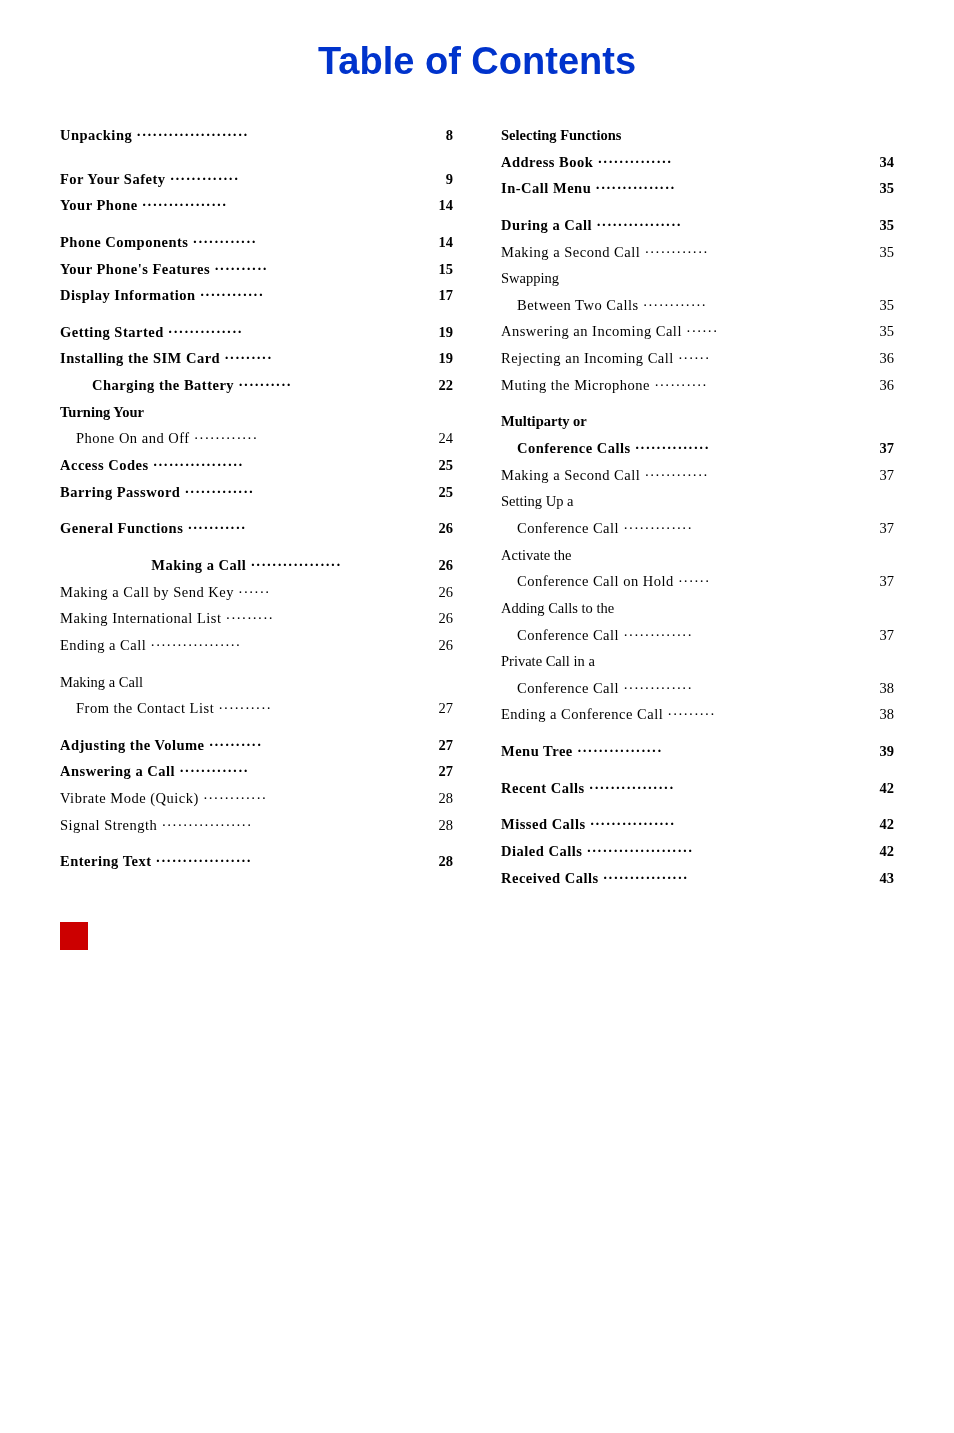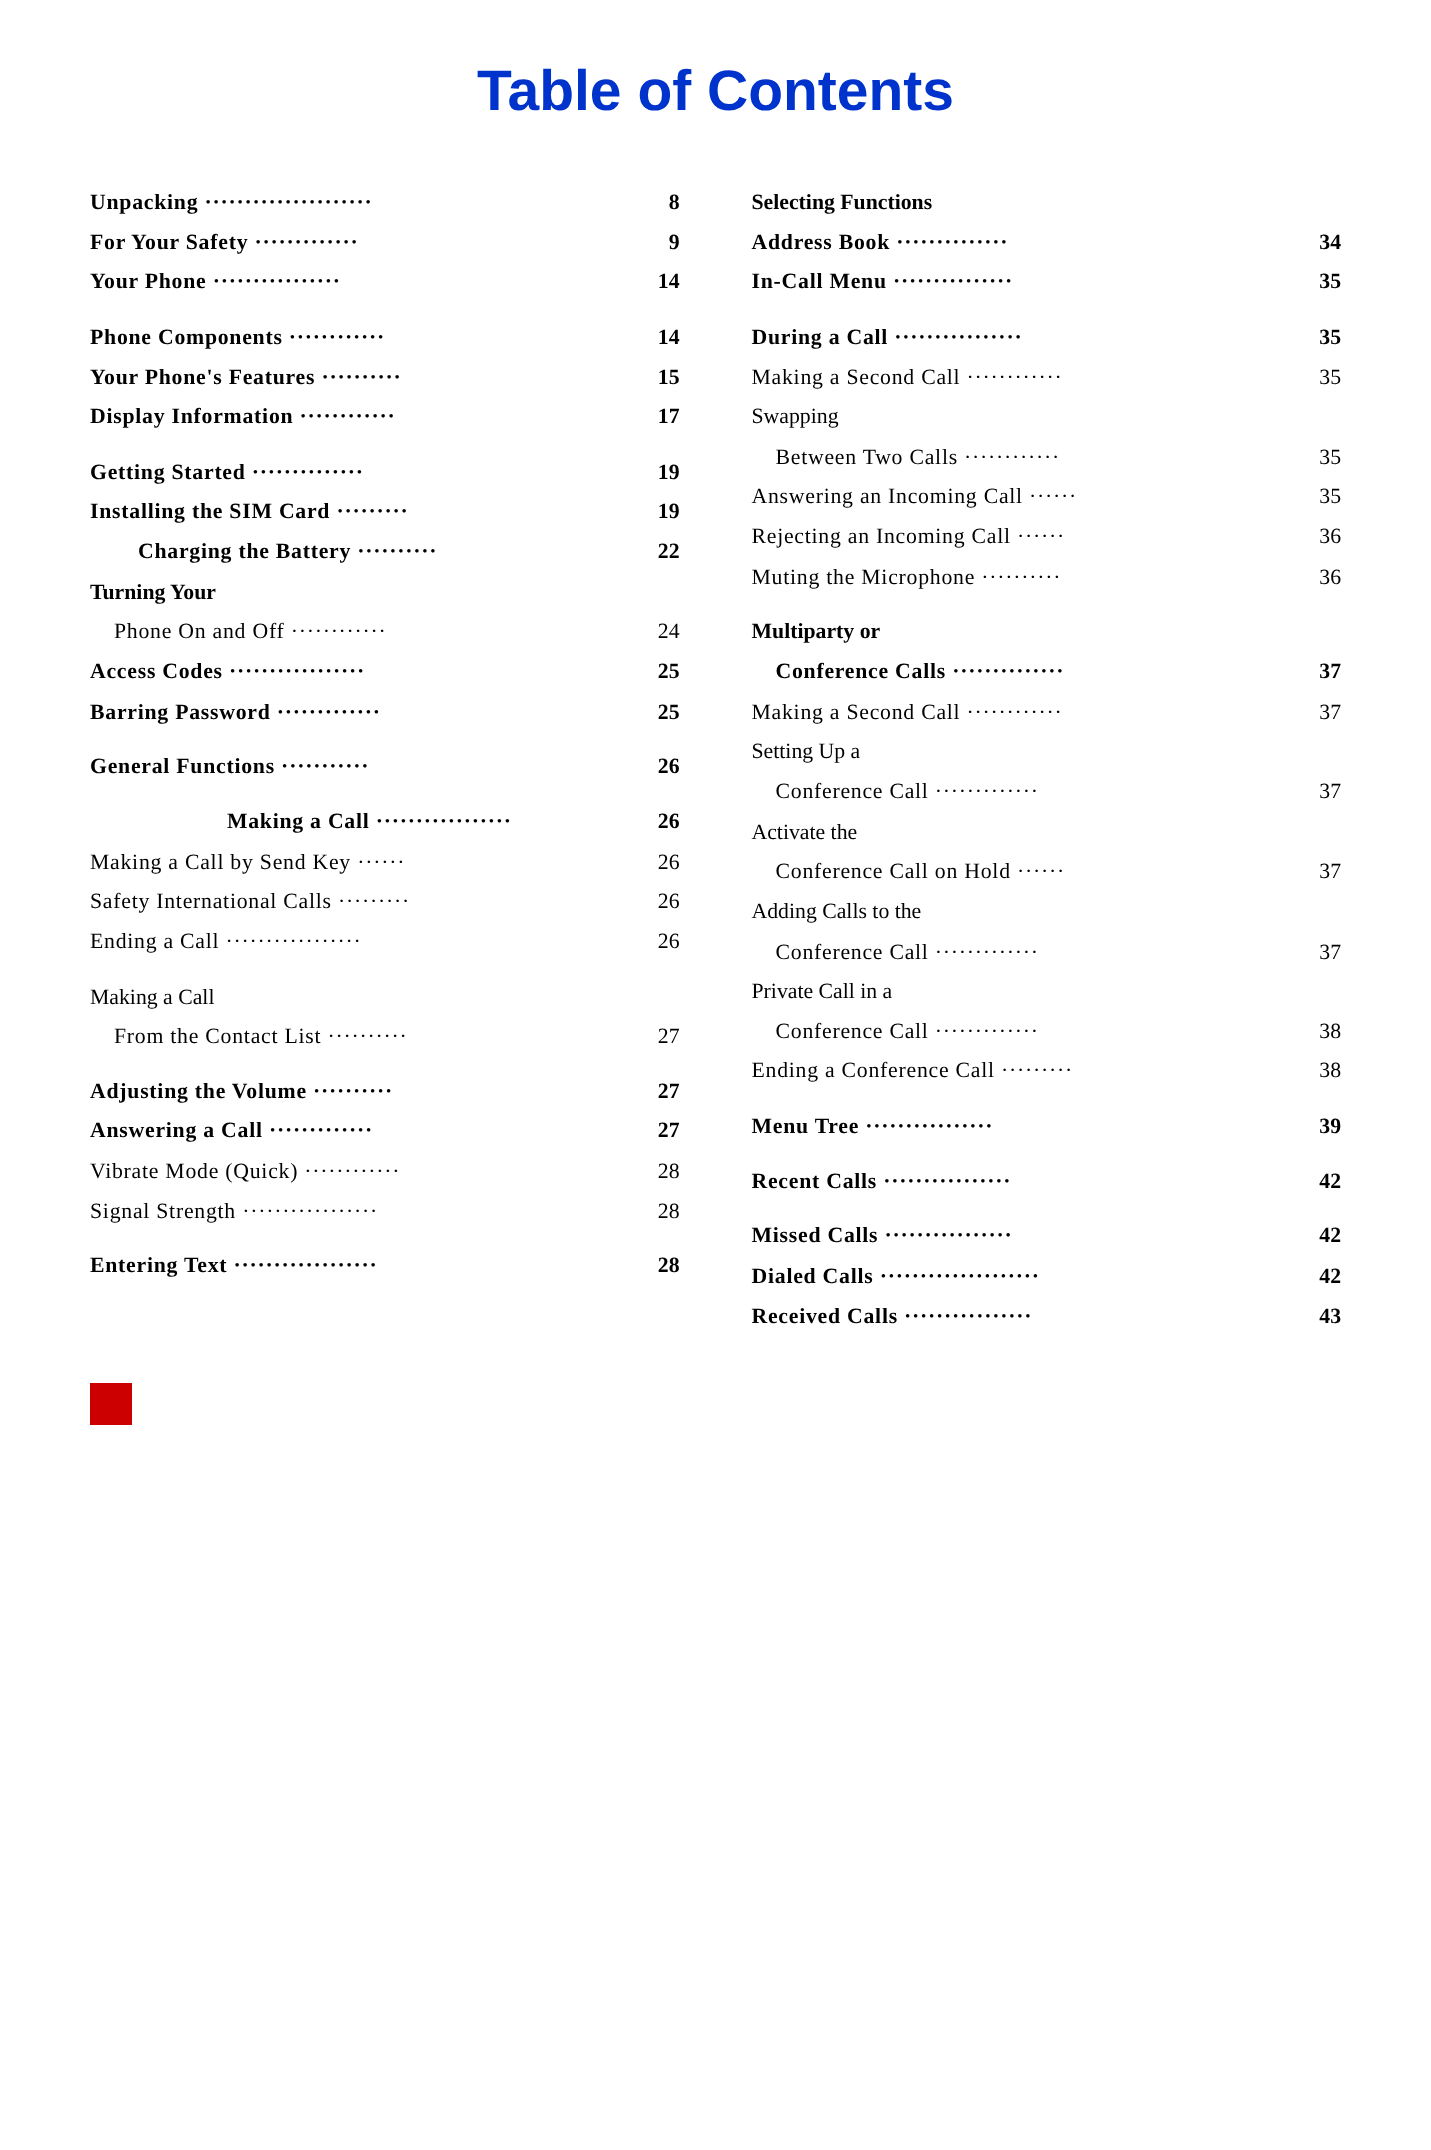--- a/index.html
+++ b/index.html
@@ -44,21 +44,21 @@
 
 <h1 class="toc-title">Table of Contents</h1>
 
 <div class="toc-body">
   <div class="col" id="left-col">
       <div class="toc-line" style="display: flex; justify-content: space-between; align-items: baseline;">
         <span style="font-weight: bold; flex: 1 1 0%; letter-spacing: 0.5px;">Unpacking ·····················</span>
         <span style="font-weight: bold; margin-left: 6px;">8</span>
       </div>
       <div class="toc-line" style="display: flex; justify-content: space-between; align-items: baseline;">
-        <span style="font-weight: bold; flex: 1 1 0%; letter-spacing: 0.5px;">For Your Safety ·············</span>
+        <span style="font-weight: bold; flex: 1 1 0%; letter-spacing: 0.5px; margin-top: 17px;">For Your Safety ·············</span>
         <span style="font-weight: bold; margin-left: 6px;">9</span>
       </div>
       <div class="toc-line" style="display: flex; justify-content: space-between; align-items: baseline;">
         <span style="font-weight: bold; flex: 1 1 0%; letter-spacing: 0.5px;">Your Phone ················</span>
         <span style="font-weight: bold; margin-left: 6px;">14</span>
       </div>
       <div class="spacer"></div>
       <div class="toc-line" style="display: flex; justify-content: space-between; align-items: baseline;">
         <span style="font-weight: bold; flex: 1 1 0%; letter-spacing: 0.5px;">Phone Components ············</span>
         <span style="font-weight: bold; margin-left: 6px;">14</span>
@@ -105,21 +105,21 @@
       <div class="spacer"></div>
       <div class="toc-line" style="display: flex; justify-content: space-between; align-items: baseline; text-align: center;">
         <span style="font-weight: bold; flex: 1 1 0%; letter-spacing: 0.5px;">Making a Call ·················</span>
         <span style="font-weight: bold; margin-left: 6px;">26</span>
       </div>
       <div class="toc-line" style="display: flex; justify-content: space-between; align-items: baseline;">
         <span style="flex: 1 1 0%; letter-spacing: 0.5px;">Making a Call by Send Key ······</span>
         <span style="margin-left: 6px;">26</span>
       </div>
       <div class="toc-line" style="display: flex; justify-content: space-between; align-items: baseline;">
-        <span style="flex: 1 1 0%; letter-spacing: 0.5px;">Safety International Calls ·········</span>
+        <span style="flex: 1 1 0%; letter-spacing: 0.5px;">Making International List ·········</span>
         <span style="margin-left: 6px;">26</span>
       </div>
       <div class="toc-line" style="display: flex; justify-content: space-between; align-items: baseline;">
         <span style="flex: 1 1 0%; letter-spacing: 0.5px;">Ending a Call ·················</span>
         <span style="margin-left: 6px;">26</span>
       </div>
       <div class="spacer"></div>
       <div class="toc-line" style=""><span>Making a Call</span></div>
       <div class="toc-line" style="display: flex; justify-content: space-between; align-items: baseline; margin-left: 16px;">
         <span style="flex: 1 1 0%; letter-spacing: 0.5px;">From the Contact List ··········</span>

